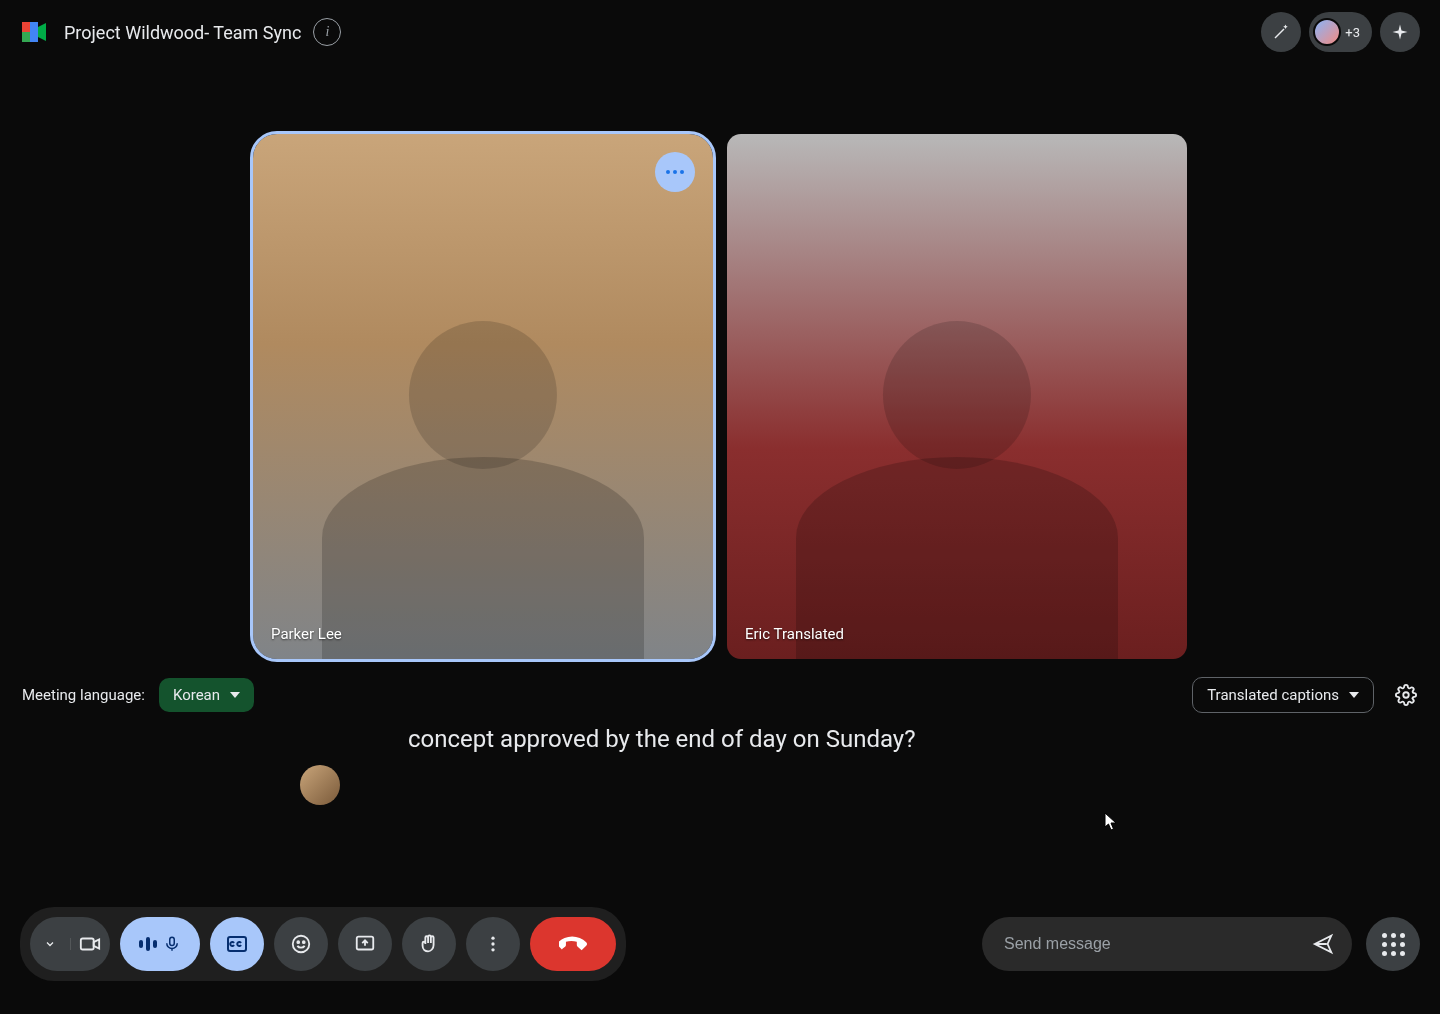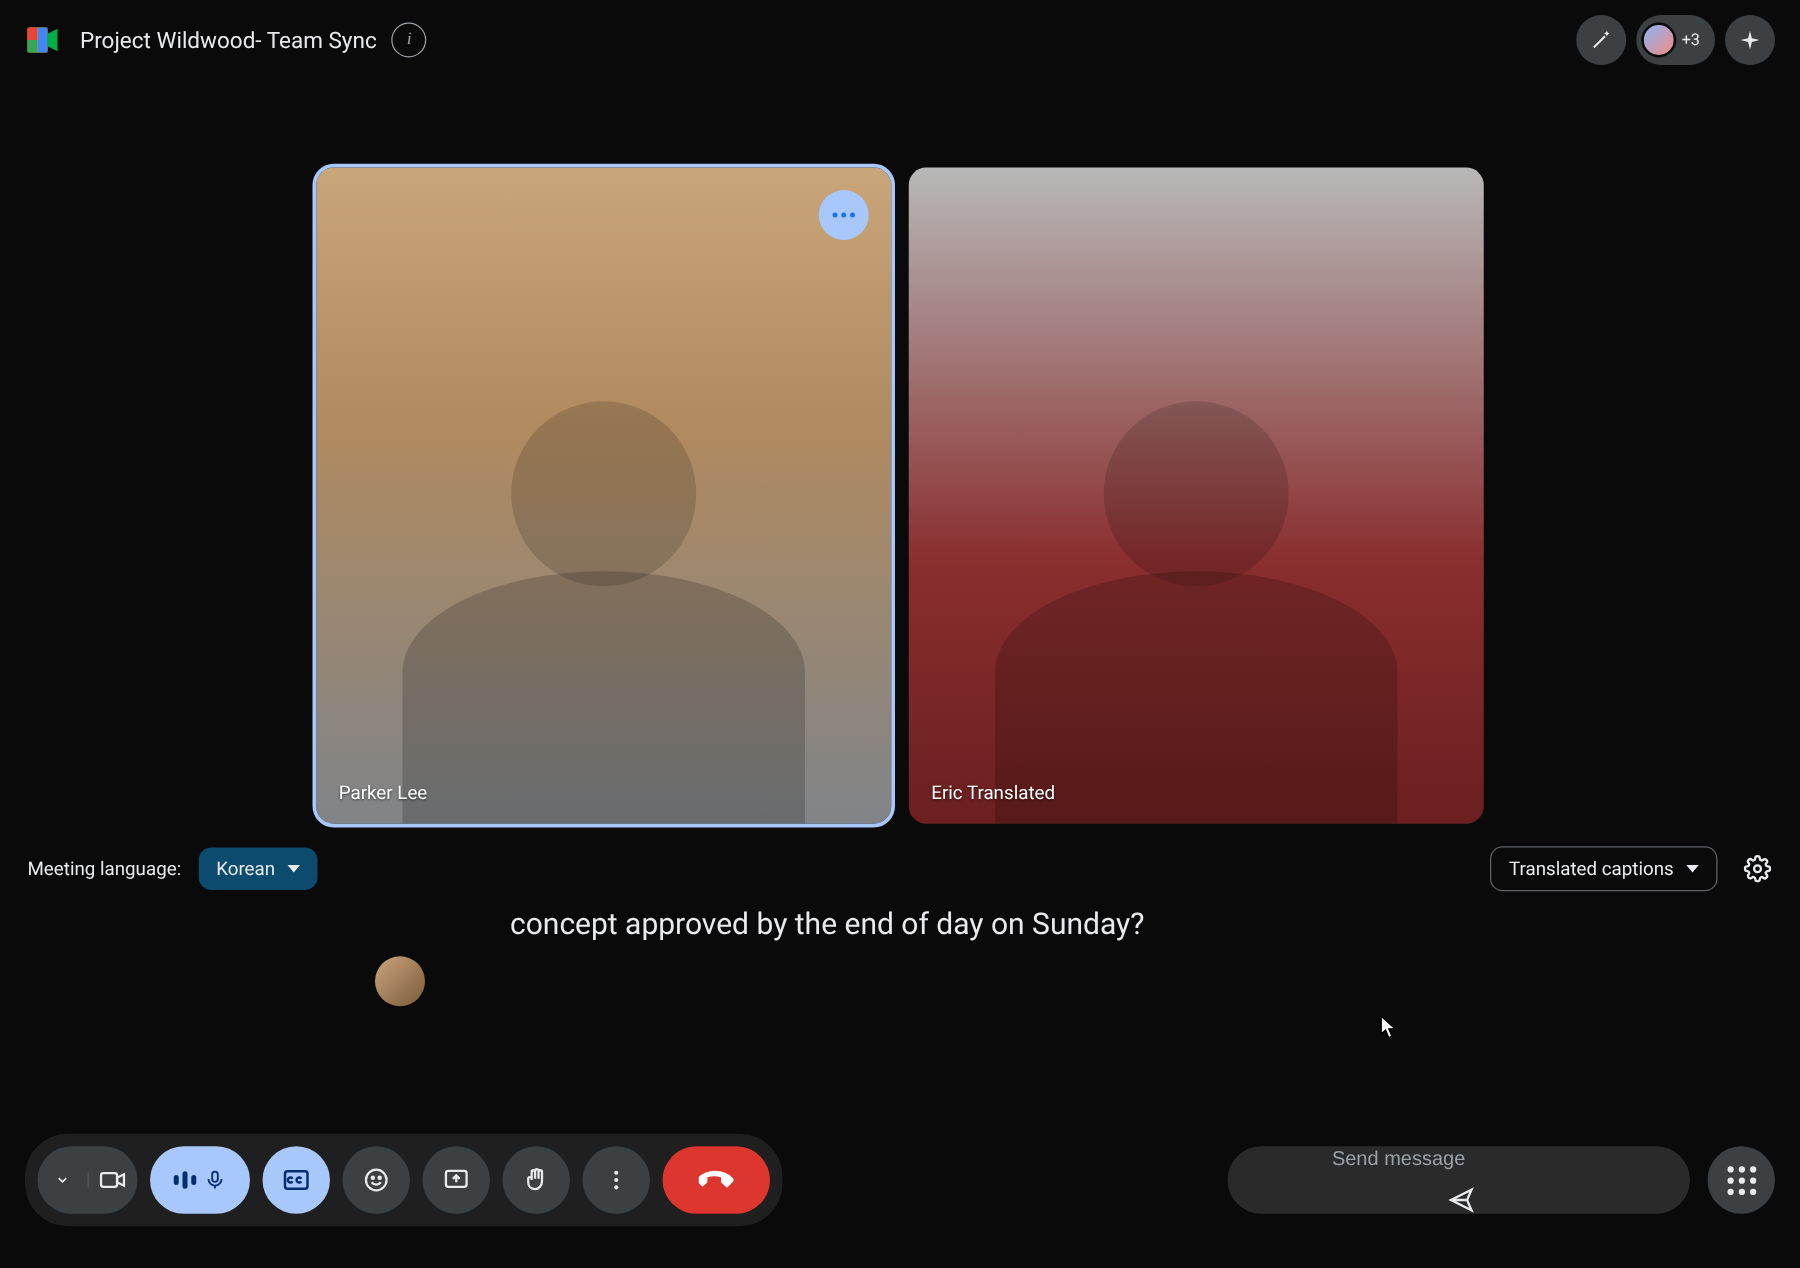--- a/index.html
+++ b/index.html
@@ -68,20 +68,21 @@
   .tile {
     position: relative;
     width: 460px; height: 525px;
     border-radius: 14px;
     overflow: hidden;
     background: #5f6368;
   }
   .tile.active {
     outline: 3px solid #a8c7fa;
     outline-offset: 0;
+    border-radius: 24px;
   }
   .tile-bg-1 { background: linear-gradient(180deg,#c9a57a 0%,#b08a5f 40%,#808488 100%); }
   .tile-bg-2 { background: linear-gradient(180deg,#b8b8b8 0%,#8a2e2e 60%,#6b1f1f 100%); }
   .tile-bg-3 { background: linear-gradient(180deg,#d4d6d8 0%,#2a3550 55%,#1e2940 100%); }
   .tile-name {
     position: absolute;
     left: 18px; bottom: 16px;
     font-size: 15px; color: #fff;
     text-shadow: 0 1px 2px rgba(0,0,0,.6);
   }
@@ -108,21 +109,21 @@
   
   .lang-row {
     display: flex;
     align-items: center;
     padding: 18px 22px 0 22px;
     gap: 14px;
     font-size: 15px;
   }
   .lang-label { color: #e8eaed; }
   .lang-chip {
-    background: #0c4a6e;
+    background: #14532d;
     border-radius: 10px;
     padding: 8px 14px;
     display: flex; align-items: center; gap: 10px;
     cursor: pointer;
     font-size: 15px;
   }
   .chev { width:0;height:0;border-left:5px solid transparent;border-right:5px solid transparent;border-top:6px solid #e8eaed; }
   .lang-row .spacer { flex: 1; }
   .trans-chip {
     border: 1px solid #5f6368;
@@ -202,21 +203,20 @@
   .ctrl.standalone { background:#3c4043; }
 
   .msg-box {
     margin-left: auto;
     width: 370px; height: 54px;
     background: #2a2a2a;
     border-radius: 27px;
     display:flex; align-items:center;
     padding: 0 18px 0 22px;
     gap: 10px;
-    flex-direction: column;
   }
   .msg-input {
     flex:1; background:transparent; border:none; outline:none;
     color:#e8eaed; font-size:16px;
   }
   .msg-input::placeholder { color:#9aa0a6; }
   .send-btn { cursor:pointer; display:flex; }
 
   .apps-btn {
     width:54px;height:54px;border-radius:50%;

